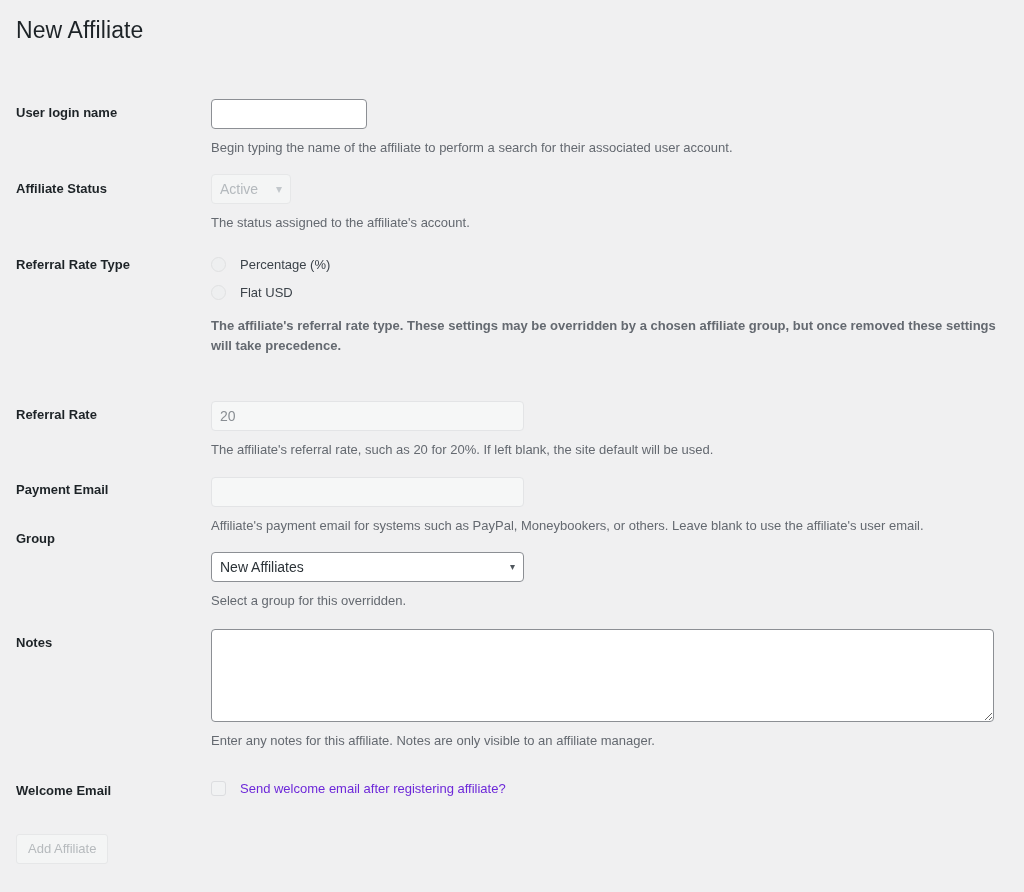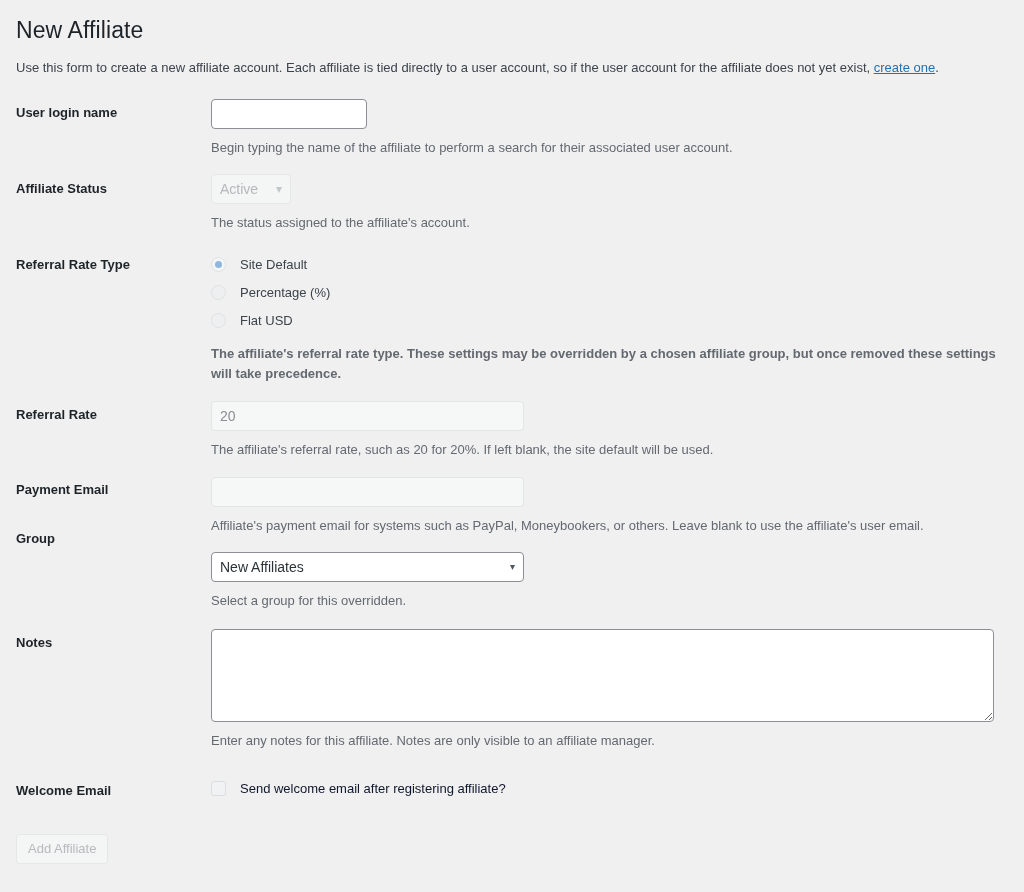--- a/index.html
+++ b/index.html
@@ -195,21 +195,21 @@
     width: 15px;
     height: 15px;
     border-radius: 3px;
     background: #f1f2f3;
     border: 1px solid #dcdde0;
     box-sizing: border-box;
     flex: 0 0 auto;
   }
   .check-label {
     font-size: 13px;
-    color: #0f172a;
+    color: #6d28d9;
     margin-left: 14px;
     line-height: 1;
   }
 
   
   textarea.notes {
     box-sizing: border-box;
     width: 783px;
     height: 93px;
     border: 1px solid #8c8f94;
@@ -239,21 +239,20 @@
     cursor: default;
   }
 </style>
 </head>
 <body>
 
 <div class="page">
 
   <h1 class="page-title">New Affiliate</h1>
 
-  <p class="intro"><span>Use this form to create a new affiliate account. Each affiliate is tied directly to a user account, so if the user account for the affiliate does not yet exist, </span><a href="#">create one</a><span>.</span></p>
 
   <div class="form-table">
 
     <div class="row">
       <div class="row-label" style="top:12px;">User login name</div>
       <div class="row-field" style="top:7px;">
         <input class="text-input" style="width: 156px;" type="text" value="">
         <p class="desc" style="margin-top:9px;">Begin typing the name of the affiliate to perform a search for their associated user account.</p>
       </div>
     </div>
@@ -268,24 +267,20 @@
           <span class="arrow">▾</span>
         </span>
         <p class="desc" style="margin-top:9px;">The status assigned to the affiliate's account.</p>
       </div>
     </div>
 
     <div class="row">
       <div class="row-label" style="top:164px;">Referral Rate Type</div>
       <div class="row-field" style="top:158px;">
 
-        <div class="radio-line" style="height:28px;">
-          <span class="radio checked"></span>
-          <span class="radio-label">Site Default</span>
-        </div>
 
         <div class="radio-line" style="height:28px;">
           <span class="radio"></span>
           <span class="radio-label">Percentage (%)</span>
         </div>
 
         <div class="radio-line" style="height:28px;">
           <span class="radio"></span>
           <span class="radio-label">Flat USD</span>
         </div>

